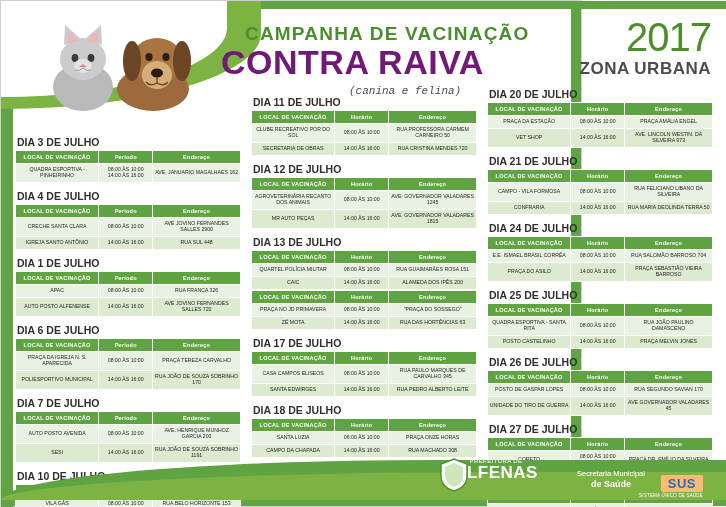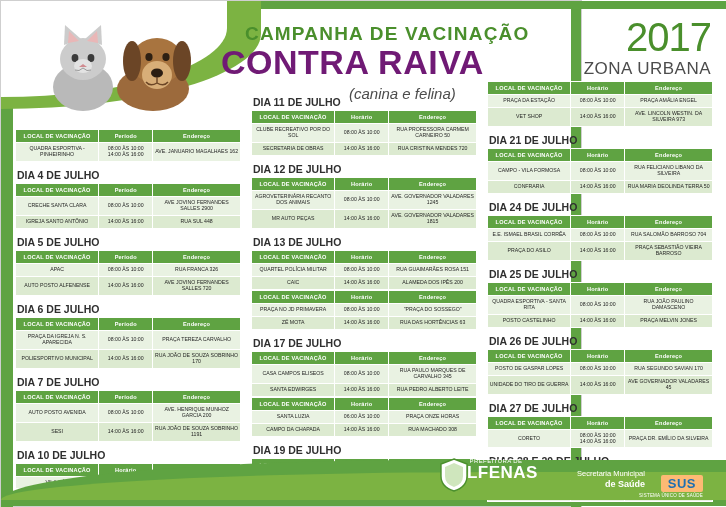--- a/index.html
+++ b/index.html
@@ -51,30 +51,30 @@
   }
   .h-line1 {
     color:#4a8f2c; font-size:19px; font-weight:bold; letter-spacing:1.2px;
     position:absolute; left:48px; top:14px;
   }
   .h-line2 {
     color:#701a75; font-size:34px; font-weight:bold; letter-spacing:0.5px;
     position:absolute; left:24px; top:34px;
   }
   .h-sub {
-    color:#4c4c4c; font-size:15px; font-style:italic;
-    position:absolute; left:152px; top:76px;
+    color:#4c4c4c; font-size:11px; font-style:italic;
+    position:absolute; left:152px; top:76px;font-family:Liberation Mono, monospace;
   }
   .h-year {
     position:absolute; right:6px; top:6px;
     color:#4a8f2c; font-size:40px; font-weight:normal; letter-spacing:-1px;
   }
   .h-zona {
     position:absolute; right:6px; top:50px;
-    color:#4c4c4c; font-size:17px; font-weight:normal; letter-spacing:0.5px;
+    color:#4c4c4c; font-size:17px; font-weight:bold; letter-spacing:0.5px;
   }
   
   .pets { position:absolute; left:30px; top:14px; width:180px; height:96px; }
   
   .col {
     position:absolute; top:128px; width:226px;
   }
   #col1 { left:14px; }
   #col2 { left:250px; top:88px; }
   #col3 { left:486px; top:80px; }
@@ -125,21 +125,21 @@
     position:absolute; left:440px; bottom:2px; width:110px; height:42px;
     color:#ffffff; text-align:center;
   }
   .logo-alf-top { font-size:6px; letter-spacing:0.4px; margin-top:2px; }
   .logo-alf-main { font-size:17px; font-weight:bold; letter-spacing:0.5px; line-height:1; }
   .logo-shield {
     position:absolute; left:-2px; top:2px; width:30px; height:34px;
   }
   .sec-saude {
     position:absolute; left:576px; bottom:10px; color:#ffffff; font-size:7.5px;
-    line-height:1.25; text-align:right;
+    line-height:1.25; text-align:center;
   }
   .sec-saude b { font-size:9px;margin-top:43px; }
   .sus-logo {
     position:absolute; right:24px; bottom:8px;
     background:#fdba74; color:#1f6fb2; font-size:13px; font-weight:bold;
     padding:1px 7px; border-radius:2px; letter-spacing:0.5px;
   }
   .sus-sub {
     position:absolute; right:24px; bottom:2px; color:#ffffff; font-size:4.5px;
     letter-spacing:0.2px;
@@ -190,20 +190,21 @@
 
   <div class="header">
     <div class="h-line1">CAMPANHA DE VACINAÇÃO</div>
     <div class="h-line2">CONTRA RAIVA</div>
     <div class="h-sub">(canina e felina)</div>
     <div class="h-year">2017</div>
     <div class="h-zona">ZONA URBANA</div>
   </div>
 
   <div class="col" id="col1">
+      <div class="daytitle">DIA 3 DE JULHO</div>
       <table class="tbl">
         <thead>
           <tr>
             <th class="c-local">LOCAL DE VACINAÇÃO</th>
             <th class="c-hour">Período</th>
             <th class="c-addr">Endereço</th>
           </tr>
         </thead>
         <tbody>
           <tr>
@@ -228,21 +229,21 @@
             <td class="c-hour">08:00 ÀS 10:00</td>
             <td class="c-addr">AVE JOVINO FERNANDES SALLES 2900</td>
           </tr>
           <tr class="alt">
             <td class="c-local">IGREJA SANTO ANTÔNIO</td>
             <td class="c-hour">14:00 ÀS 16:00</td>
             <td class="c-addr">RUA SUL 448</td>
           </tr>
         </tbody>
       </table>
-      <div class="daytitle">DIA 5 DE JULHO</div>
+      <div class="daytitle">DIA 1 DE JULHO</div>
       <table class="tbl">
         <thead>
           <tr>
             <th class="c-local">LOCAL DE VACINAÇÃO</th>
             <th class="c-hour">Período</th>
             <th class="c-addr">Endereço</th>
           </tr>
         </thead>
         <tbody>
           <tr>
@@ -422,20 +423,21 @@
             <td class="c-hour">08:00 ÀS 10:00</td>
             <td class="c-addr">RUA PAULO MARQUES DE CARVALHO 345</td>
           </tr>
           <tr class="alt">
             <td class="c-local">SANTA EDWIRGES</td>
             <td class="c-hour">14:00 ÀS 16:00</td>
             <td class="c-addr">RUA PEDRO ALBERTO LEITE</td>
           </tr>
         </tbody>
       </table>
+      <div class="daytitle">DIA 18 DE JULHO</div>
       <table class="tbl">
         <thead>
           <tr>
             <th class="c-local">LOCAL DE VACINAÇÃO</th>
             <th class="c-hour">Horário</th>
             <th class="c-addr">Endereço</th>
           </tr>
         </thead>
         <tbody>
           <tr>
@@ -455,20 +457,21 @@
         <thead>
           <tr>
             <th class="c-local">LOCAL DE VACINAÇÃO</th>
             <th class="c-hour">Horário</th>
             <th class="c-addr">Endereço</th>
           </tr>
         </thead>
       </table>
     </div>
   <div class="col" id="col3">
+      <div class="daytitle">DIA 20 DE JULHO</div>
       <table class="tbl">
         <thead>
           <tr>
             <th class="c-local">LOCAL DE VACINAÇÃO</th>
             <th class="c-hour">Horário</th>
             <th class="c-addr">Endereço</th>
           </tr>
         </thead>
         <tbody>
           <tr>

